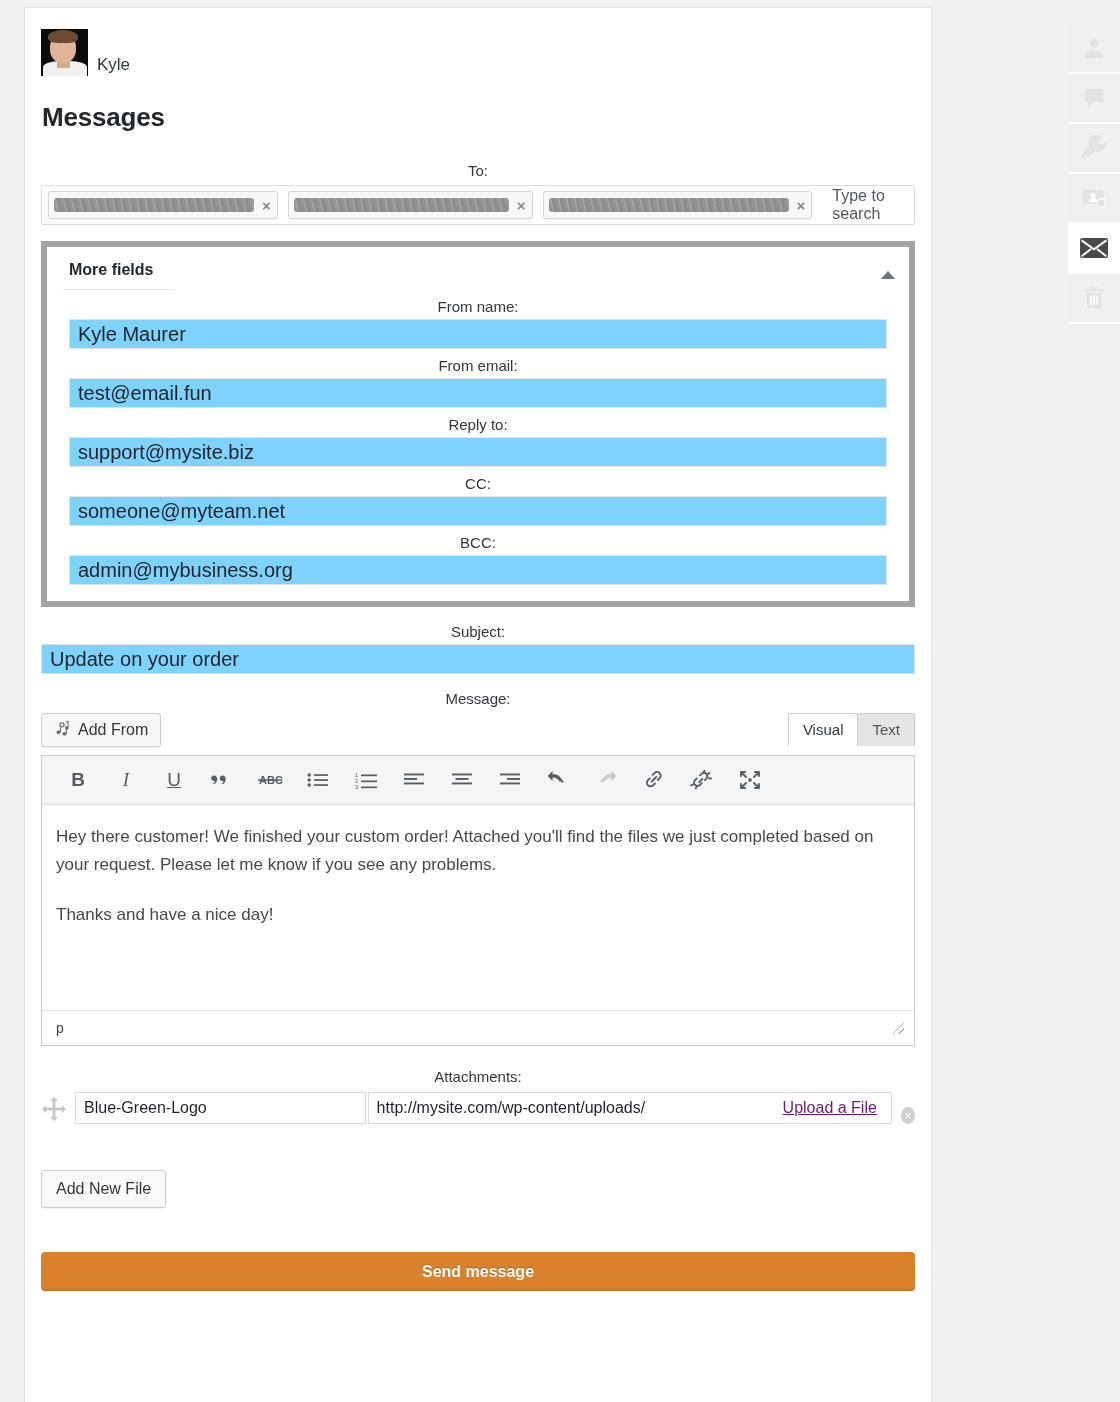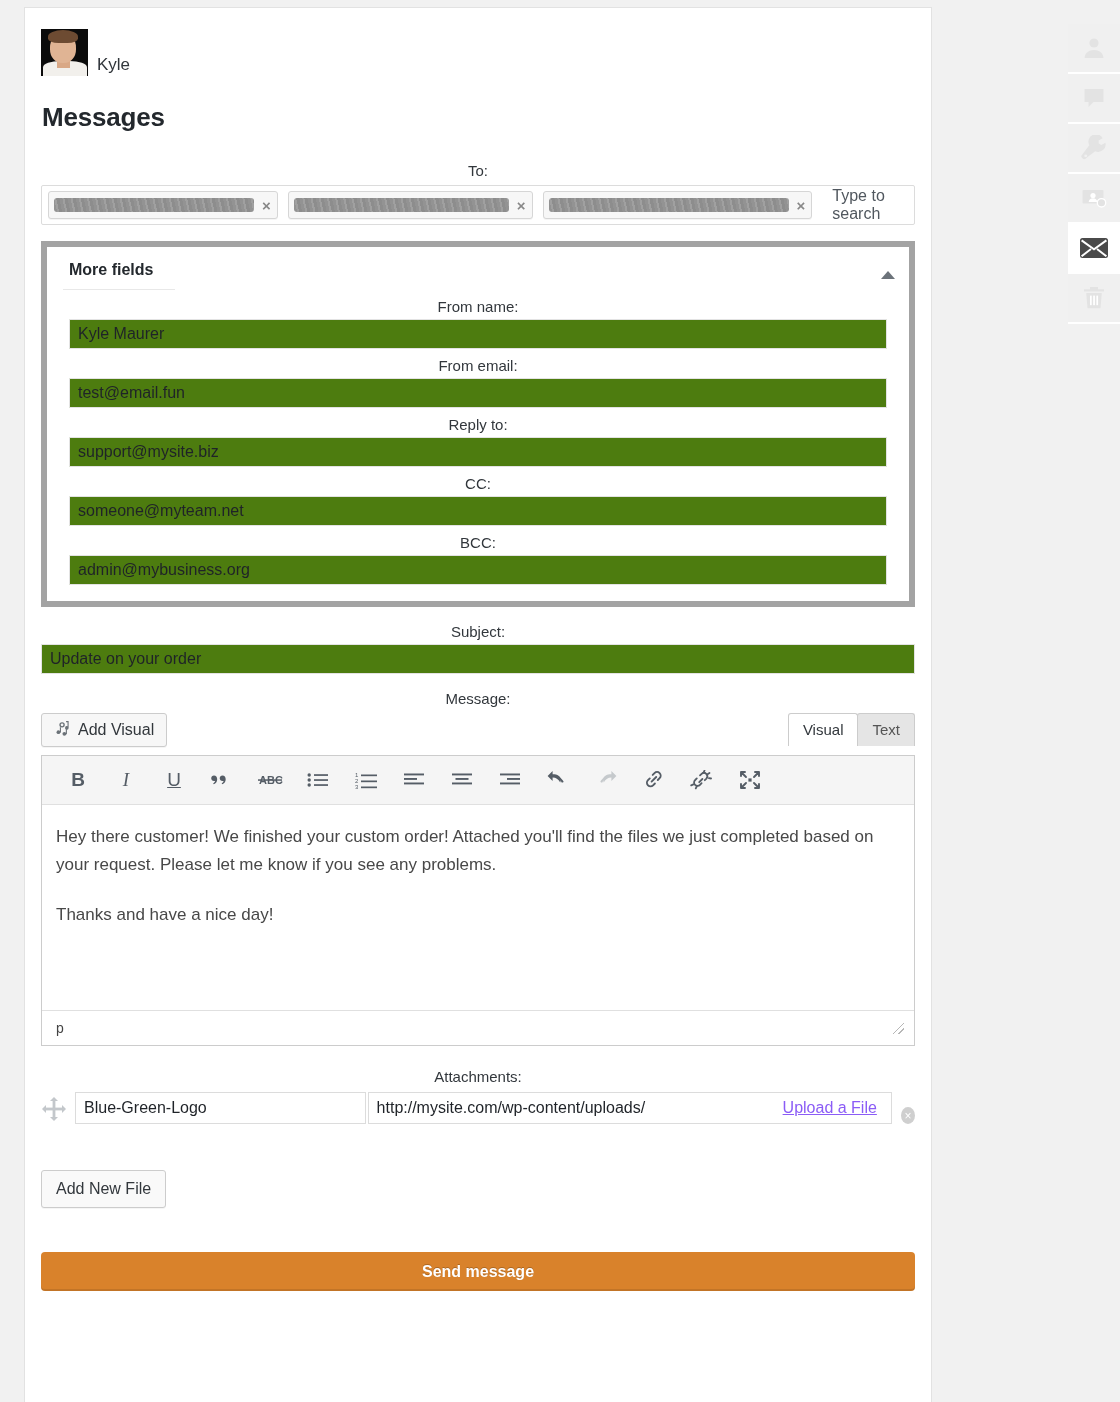--- a/index.html
+++ b/index.html
@@ -100,23 +100,23 @@
     width:0; height:0; border-left:7px solid transparent;
     border-right:7px solid transparent; border-bottom:8px solid #6c737a;
     cursor:pointer;
   }
   .mf-body { padding:0 6px; margin-top:8px; }
   .mf-body .field-label { margin-top:8px; }
   .mf-body .field-label:first-child { margin-top:2px; }
 
   input.txt {
     display:block; width:100%; height:30px;
-    border:1px solid #e3e3e3; background:#4d7c0f; border-radius:1px;
+    border:1px solid #e3e3e3; background:#7dd3fc; border-radius:1px;
     padding:0 8px; margin-top:4px;
-    font-family:"Liberation Sans", sans-serif; font-size:16px; color:#1f2328;
+    font-family:"Liberation Sans", sans-serif; font-size:20px; color:#1f2328;
     outline:none;
   }
 
   
   .subject-label { margin-top:16px; }
   .subject-input { width:100%; }
 
   
   .message-label { margin-top:16px; }
   .editor-wrap { margin-top:6px; position:relative; }
@@ -182,21 +182,21 @@
   }
   .url-group {
     display:flex; align-items:center; border:1px solid #dcdcdc; background:#fff;
     height:32px; margin-left:2px;
   }
   .attach-url {
     height:30px; width:410px; border:none; padding:0 8px; outline:none;
     font-size:16px; color:#1f2328; font-family:"Liberation Sans", sans-serif;
   }
   .upload-link {
-    color:#8b5cf6; text-decoration:underline; font-size:16px;
+    color:#701a75; text-decoration:underline; font-size:16px;
     padding:0 14px 0 4px; cursor:pointer; white-space:nowrap;
   }
   .remove-x {
     width:17px; height:17px; border-radius:50%; background:#cfcfcf; color:#fff;
     font-size:12px; display:flex; align-items:center; justify-content:center;
     margin-left:9px; cursor:pointer; line-height:1;
   }
   .add-new-file { margin-top:46px; }
   .btn.addnew { height:38px; padding:0 14px; font-size:16px; background:#f9f9f9; }
 
@@ -288,21 +288,21 @@
         <div class="btn">
           <span class="media-ico">
             <svg width="17" height="17" viewBox="0 0 20 20">
                 <path fill="#6b7278" d="M9.5 2.5a3.2 3.2 0 1 0 0 6.4 3.2 3.2 0 0 0 0-6.4zm0 1.6a1.6 1.6 0 1 1 0 3.2 1.6 1.6 0 0 1 0-3.2z"></path>
                 <path fill="#6b7278" d="M14.2 1.2h3v8.2a2.1 2.1 0 1 1-1.3-1.95V2.6h-1.7z"></path>
                 <circle cx="5.2" cy="14.3" r="2.2" fill="#6b7278"></circle>
                 <circle cx="12.2" cy="16.2" r="2.2" fill="#6b7278"></circle>
                 <path fill="#6b7278" d="M6.9 8.6h1.3v6.2H6.9zM13.9 10.5h1.3v6.2h-1.3z"></path>
               </svg>
           </span>
-          <span>Add Visual</span>
+          <span>Add From</span>
         </div>
       </div>
 
       <div class="ed-tabs">
         <div class="ed-tab active">Visual</div>
         <div class="ed-tab">Text</div>
       </div>
 
       <div class="editor">
         <div class="ed-toolbar">

